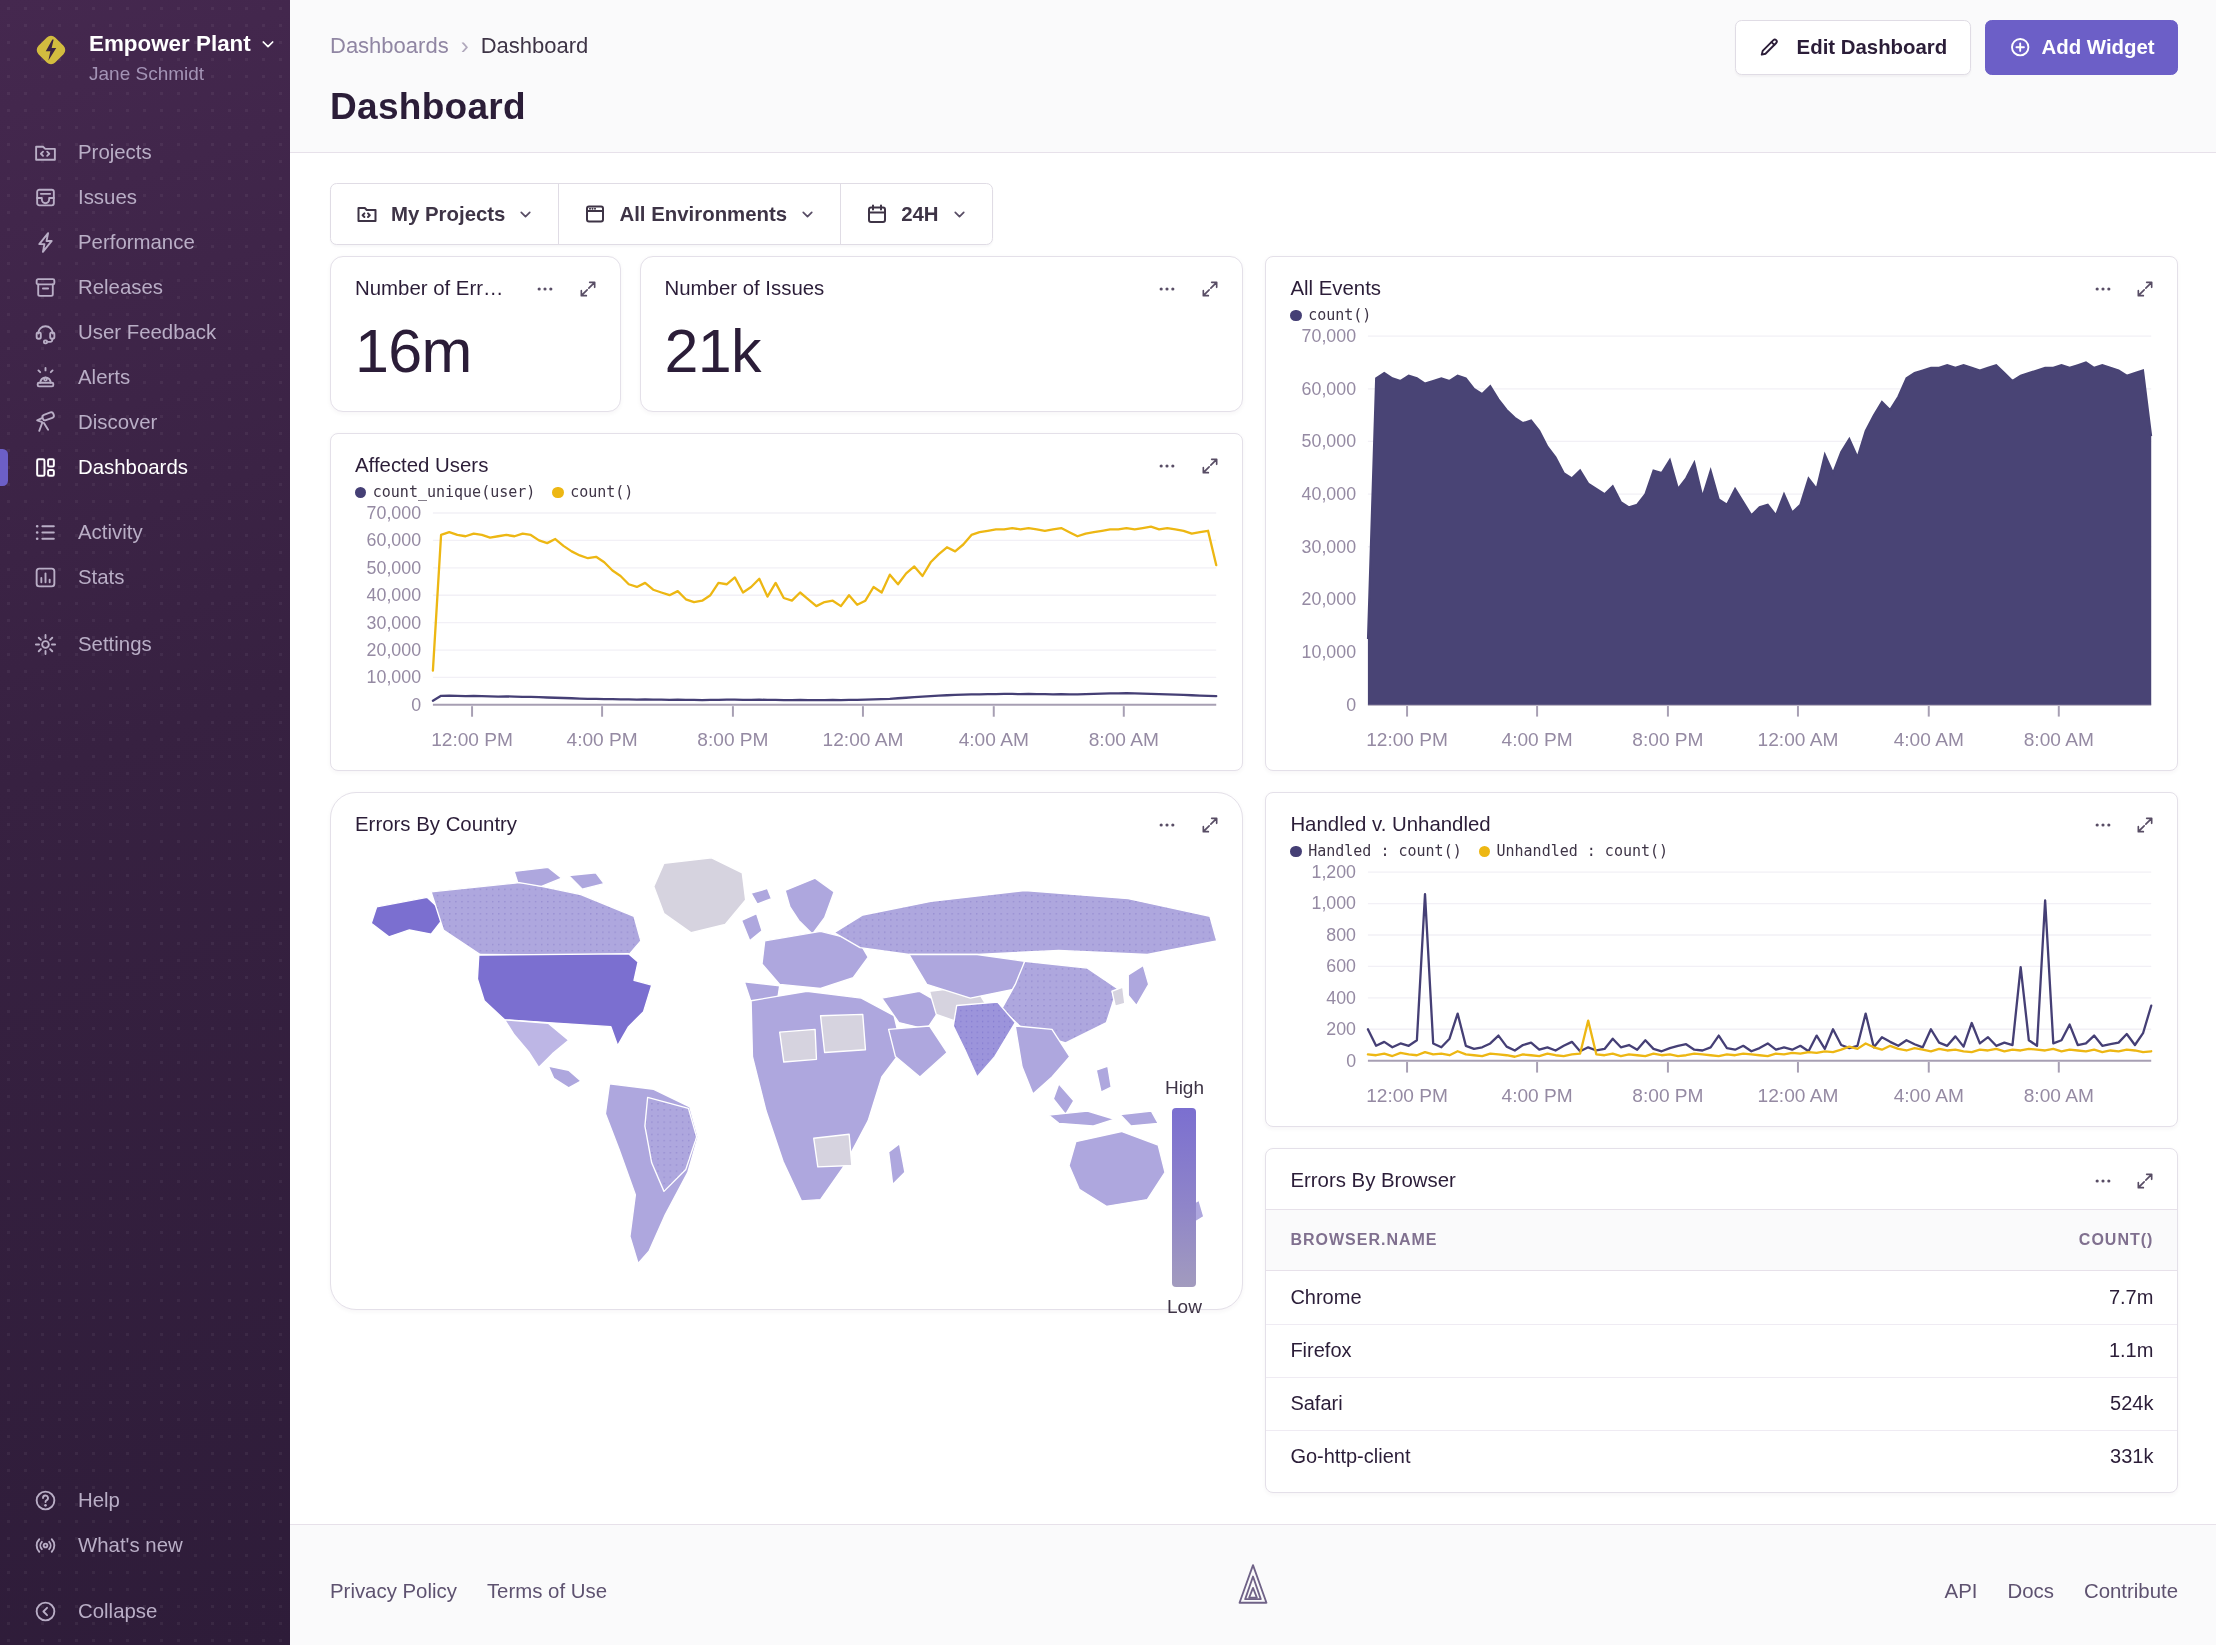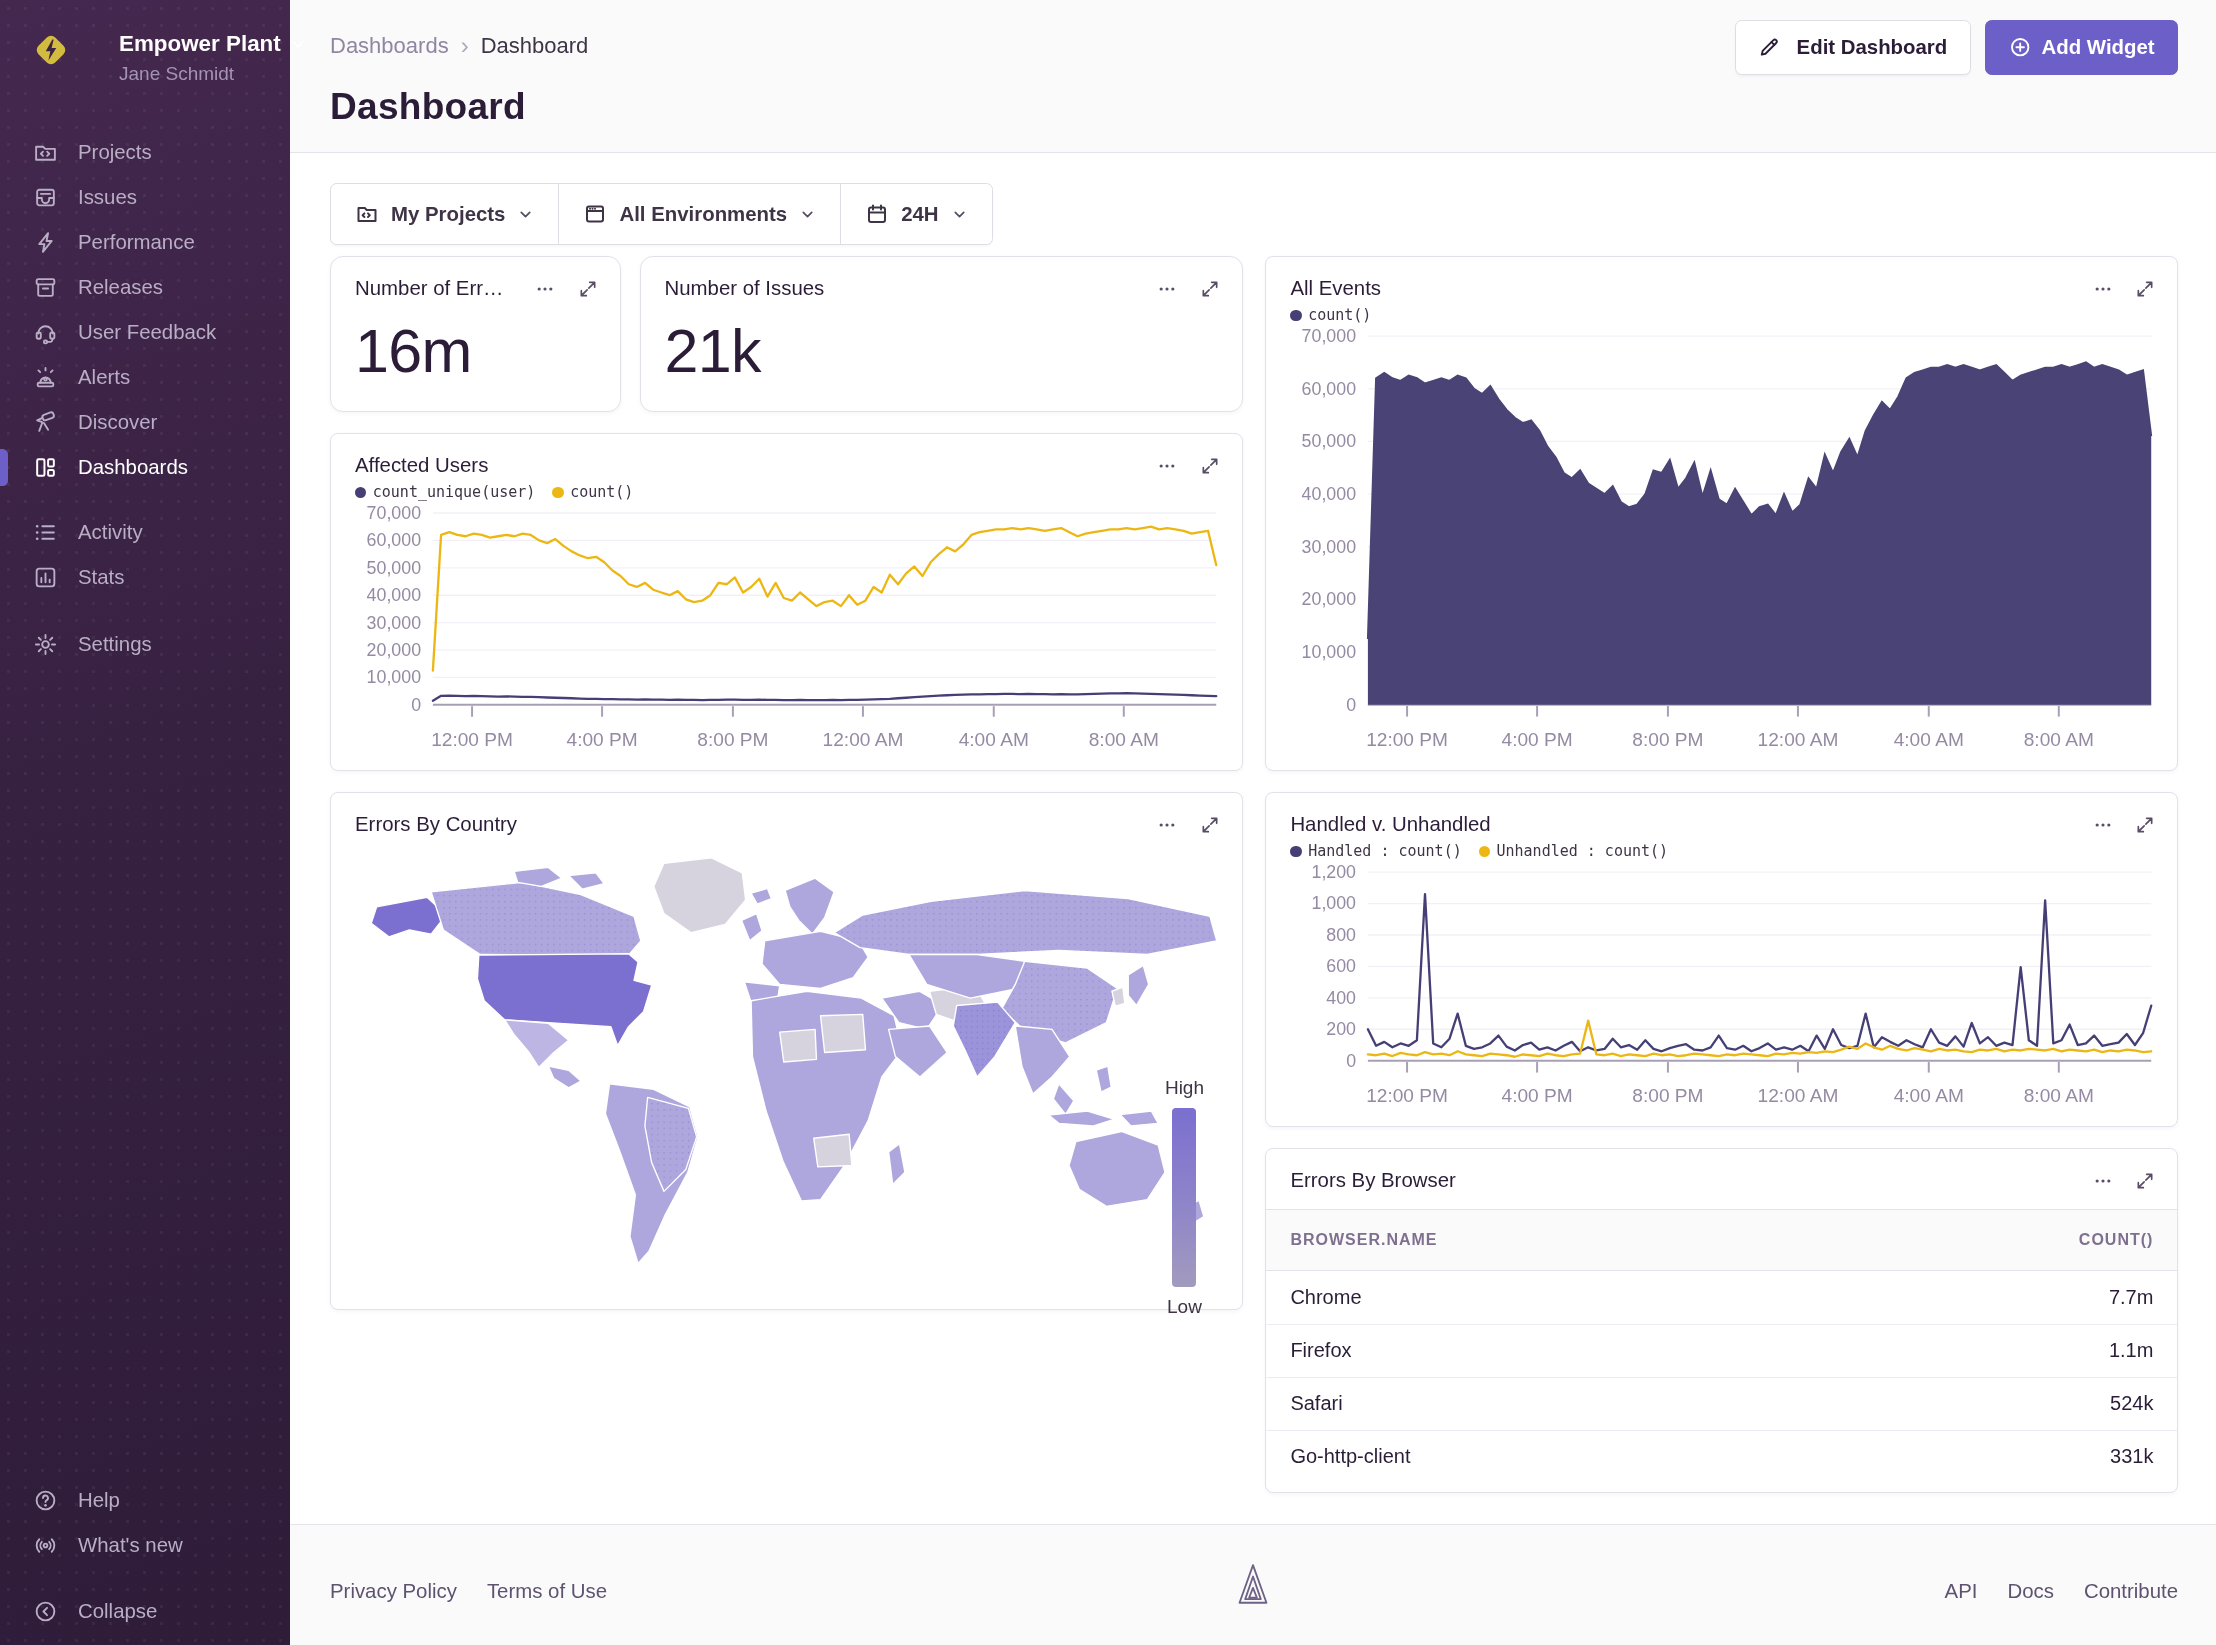--- a/index.html
+++ b/index.html
@@ -12,21 +12,21 @@
 
   
   .sidebar{ width:290px; flex:0 0 290px; height:100%; position:relative; color:#B9AEC6;
     background:linear-gradient(160deg,#45284F 0%,#372141 45%,#2E1C39 100%);
     background-color:#36203F; }
   .sidebar::after{ content:""; position:absolute; inset:0;
     background-image:radial-gradient(rgba(255,255,255,.05) 1.5px, transparent 1.5px);
     background-size:17px 17px; pointer-events:none; }
   .org{ display:flex; align-items:flex-start; gap:17px; padding:29px 0 0 30px; position:relative; z-index:1; }
   .org-logo{ width:42px; height:42px; flex:0 0 42px; }
-  .org-meta{ line-height:1.25; padding-top:1.3px;margin-left:30px; }
+  .org-meta{ line-height:1.25; padding-top:1.3px; }
   .org-name{ color:#fff; font-size:22.4px; font-weight:700; display:flex; align-items:center; gap:9.2px; white-space:nowrap; }
   .org-user{ color:#A393B5; font-size:19px; margin-top:4px; }
   .nav{ margin-top:44px; position:relative; z-index:1; }
   .nav-item{ display:flex; align-items:center; gap:20px; height:45px; padding-left:33px; font-size:20.4px; color:#B9AEC6; cursor:pointer; position:relative; }
   .nav-item svg{ width:25px; height:25px; flex:0 0 25px; }
   .nav-item.active{ color:#fff; font-weight:500; }
   .nav-item.active .bar{ position:absolute; left:0; top:4px; width:8px; height:37px; background:var(--accent); border-radius:0 5.3px 5.3px 0; }
   .nav-gap{ height:20px; }
   .side-bottom{ position:absolute; bottom:10.6px; left:0; right:0; z-index:1; }
   .side-bottom .nav-item.collapse-item{ margin-top:21px; }
@@ -63,21 +63,21 @@
   .legend{ display:flex; gap:17px; padding:6.6px 24px 0 24px; }
   .legend-item{ display:flex; align-items:center; gap:6.6px; font-family:"DejaVu Sans Mono",monospace; font-size:15px; color:var(--text); }
   .legend-dot{ width:11.2px; height:11.2px; border-radius:50%; flex:0 0 11.2px; }
   .bignum{ font-size:61px; font-weight:500; color:var(--dark); padding:16px 24px 0 24px; letter-spacing:-0.7px; }
   .chart{ flex:1; margin:0 5.3px 6.6px 2.6px; }
 
   .card.num{ height:156px;border-radius:13px; }
   .card.num.first{ width:291px; flex:0 0 291px; }
   .card.num.second{ flex:1; }
   .card.affected{ height:338px; }
-  .card.map{ height:518px; }
+  .card.map{ height:518px;border-radius:26px; }
   .card.allevents{ height:515px; }
   .card.handled{ height:335px; }
   .card.browser{ height:345px; }
 
   
   .map-wrap{ flex:1; position:relative; padding:5.3px 13px 12px 13px; }
   .map-wrap svg.world{ width:100%; height:100%; }
   .map-legend{ position:absolute; right:38px; top:241px; display:flex; flex-direction:column; align-items:center; gap:9.2px; }
   .map-legend .lbl{ font-size:19px; color:var(--text); }
   .grad-bar{ width:24px; height:179px; border-radius:4px; background:linear-gradient(180deg,#7B6FD0 0%,#8F85C9 55%,#A29BBE 100%); }

